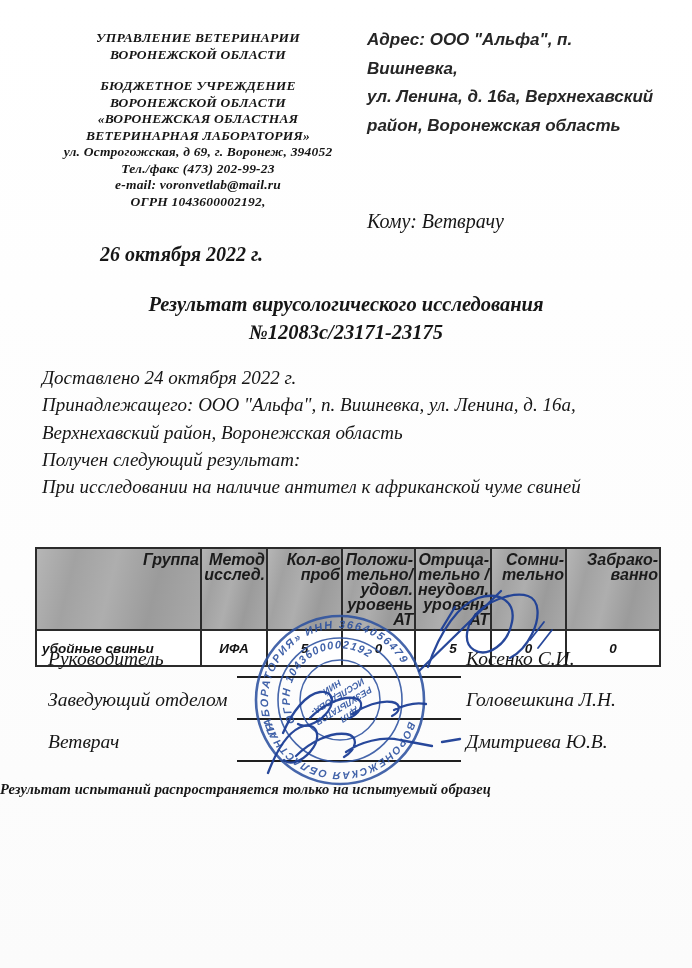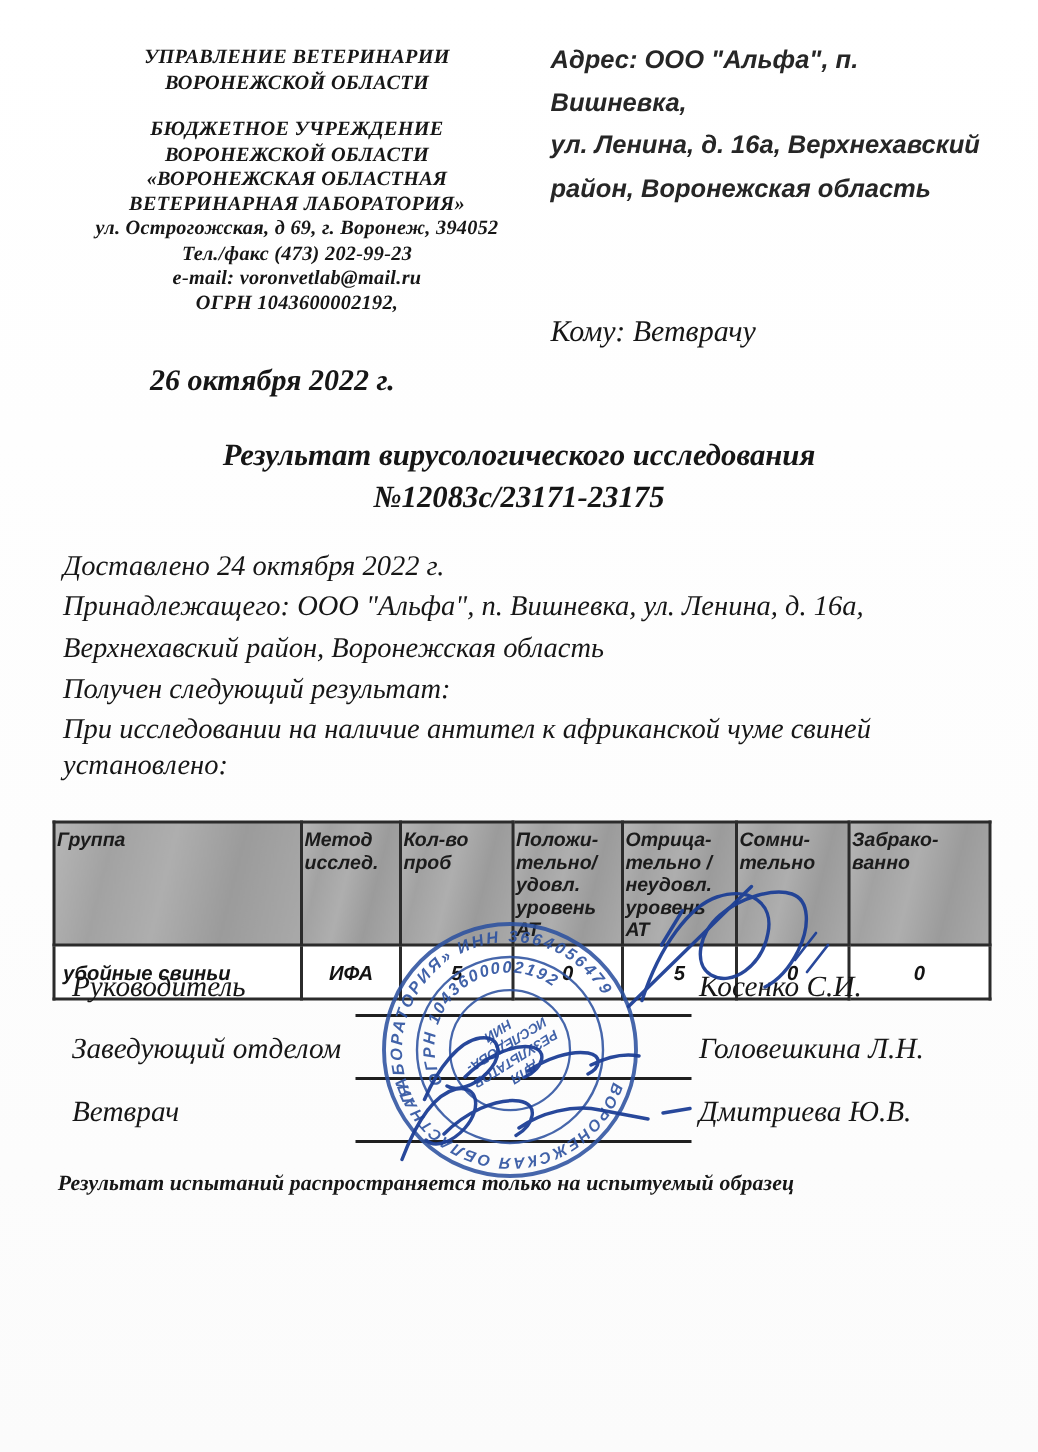--- a/index.html
+++ b/index.html
@@ -33,36 +33,36 @@
   .body-text { position:absolute; left:42px; top:364px; width:622px;
     font-size:19px; line-height:27.3px; }
   .body-text .tight { line-height:22px; }
   
   table.results {
     position:absolute; left:35px; top:547px; width:624px;
     border-collapse:collapse; table-layout:fixed;
     font-family:"Liberation Sans", sans-serif;
   }
   table.results th {
-    border:2px solid #2b2b2b; vertical-align:top; text-align:left;
-    font-size:13px; font-weight:700; line-height:15px; padding:3px 1px 2px;
+    border:2px solid #2b2b2b; vertical-align:top; text-align:right;
+    font-size:16px; font-weight:700; line-height:15px; padding:3px 1px 2px;
     height:62px; white-space:pre-line; color:#1b1b1b;
     background:linear-gradient(104deg,#b6b6b6 0%,#a2a2a2 22%,#aeaeae 45%,#9b9b9b 70%,#a9a9a9 100%);
   }
   table.results td {
     border:2px solid #2b2b2b; background:#fff; text-align:center;
     font-size:13.5px; font-weight:700; height:36px; padding:1px 2px; color:#141414;
   }
   table.results td.left { text-align:left; padding-left:5px; }
   
   .sig-label { position:absolute; left:48px; font-size:19.5px; }
   .sig-name  { position:absolute; left:466px; font-size:19.5px; }
   .sig-line  { position:absolute; left:237px; width:224px; border-top:2px solid #1f1f1f; }
   .footer-note {
-    position:absolute; left:0; top:781px; width:568px; text-align:center;
+    position:absolute; left:0; top:781px; width:568px; 
     font-weight:bold; font-size:14.5px; letter-spacing:.1px;
   }
   .overlay { position:absolute; left:0; top:0; pointer-events:none; }
 </style>
 </head>
 <body>
 
 <div class="page">
 
   <div class="org-block">
@@ -93,21 +93,20 @@
     <div>Результат вирусологического исследования</div>
     <div>№12083с/23171-23175</div>
   </div>
 
   <div class="body-text">
     <div>Доставлено 24 октября 2022 г.</div>
     <div>Принадлежащего: ООО "Альфа", п. Вишневка, ул. Ленина, д. 16а,</div>
     <div>Верхнехавский район, Воронежская область</div>
     <div>Получен следующий результат:</div>
     <div>При исследовании на наличие антител к африканской чуме свиней</div>
-    <div class="tight">установлено:</div>
   </div>
 
   <table class="results">
     <colgroup>
       <col style="width:165px">
         <col style="width:66px">
         <col style="width:75px">
       <col style="width:73px">
         <col style="width:76px">
         <col style="width:75px">

